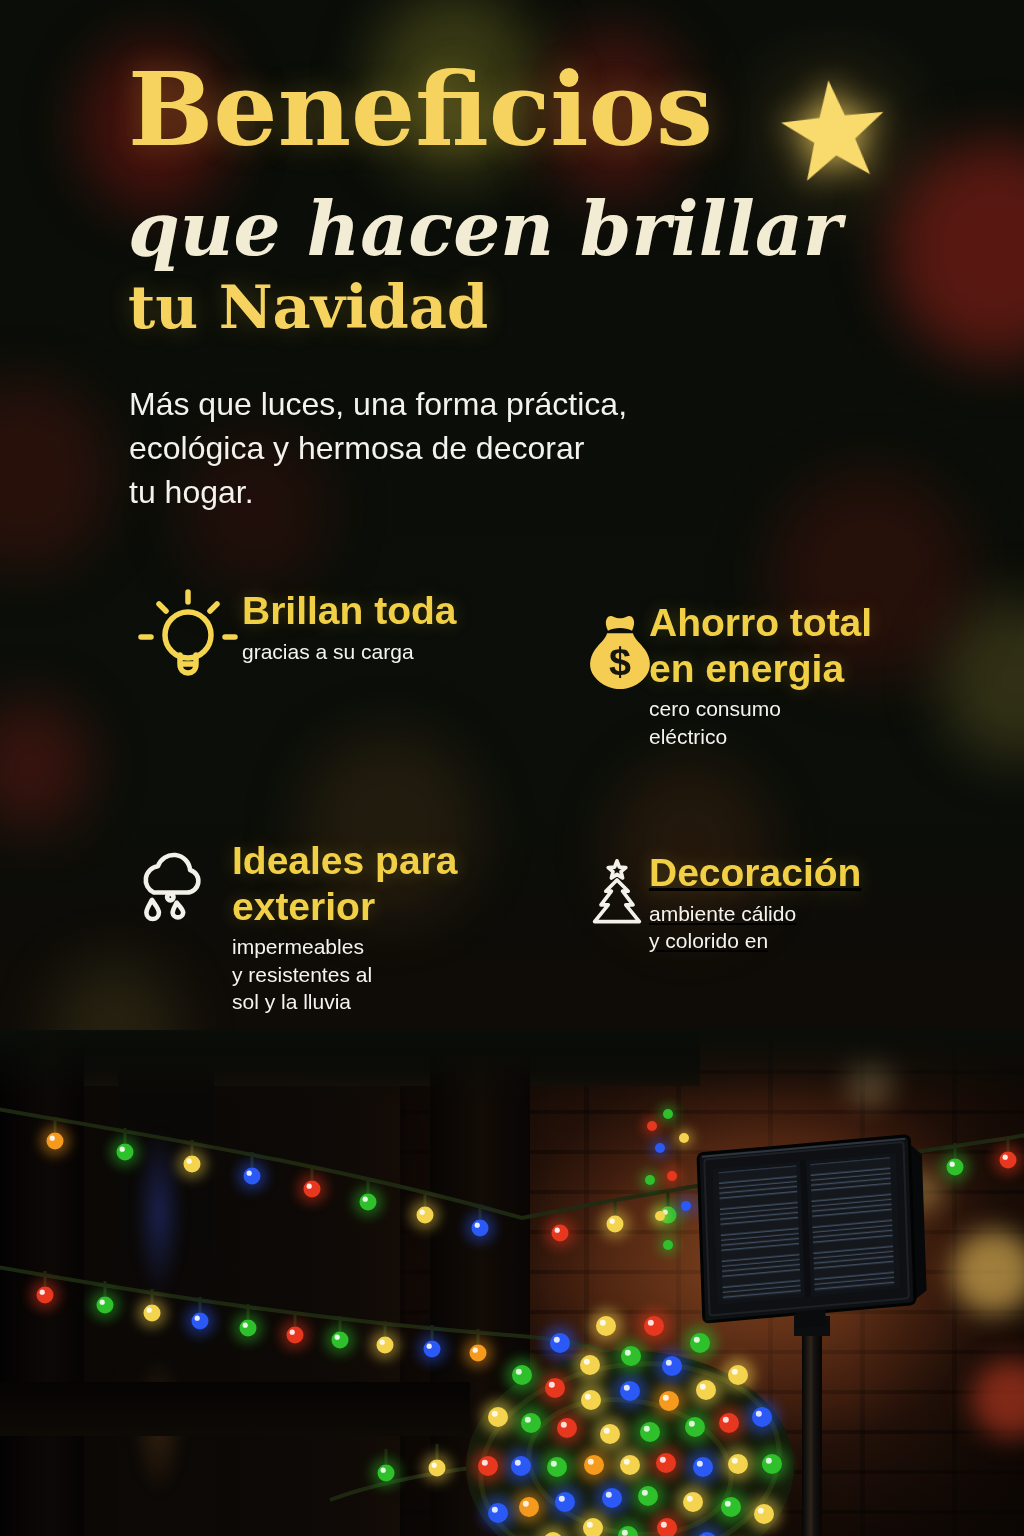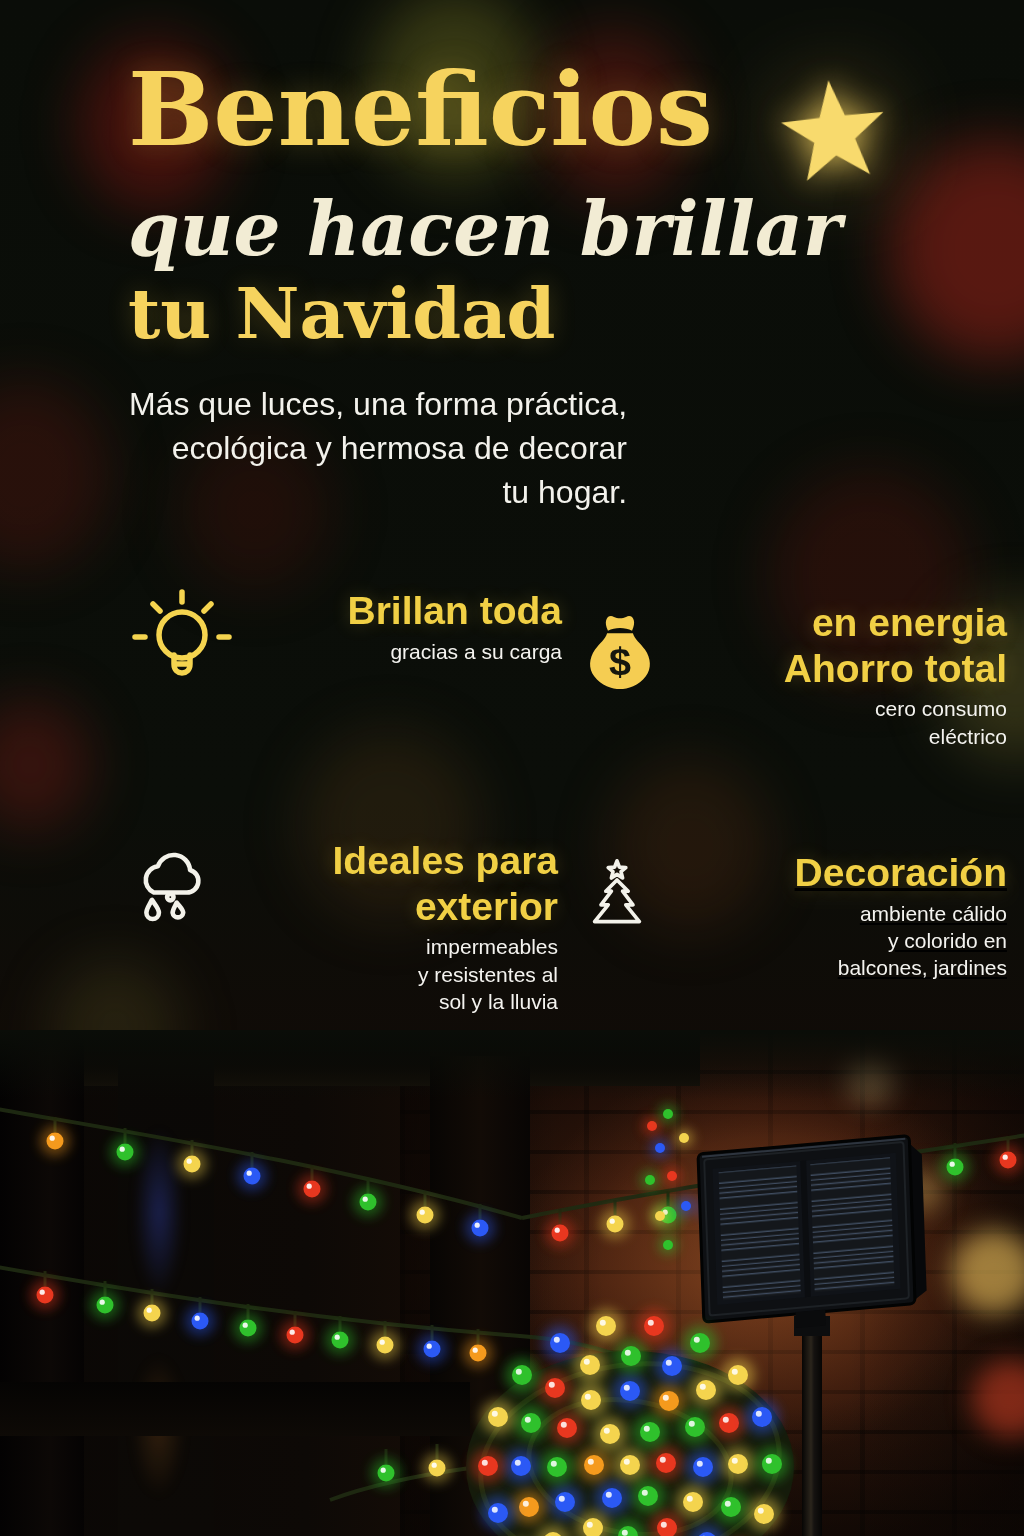--- a/index.html
+++ b/index.html
@@ -1,46 +1,46 @@
 <!DOCTYPE html>
 <html><head>
 <meta charset="utf-8">
 <style>
   html,body{margin:0;padding:0;background:#000;}
   .page{position:relative;width:1024px;height:1536px;overflow:hidden;
     background:linear-gradient(180deg,#0a0d08 0%,#0b0e09 52%,#100b07 68%,#150f09 100%);
-    font-family:"Liberation Sans",sans-serif;text-align:right;}
+    font-family:"Liberation Sans",sans-serif;}
 
   
   .bokeh{position:absolute;border-radius:50%;filter:blur(28px);pointer-events:none;}
   .bk1{left:80px;top:40px;width:150px;height:170px;background:rgba(150,25,20,.42);}
   .bk2{left:370px;top:-10px;width:170px;height:190px;background:rgba(128,128,40,.38);}
   .bk3{left:540px;top:30px;width:150px;height:170px;background:rgba(140,30,22,.40);}
   .bk4{left:890px;top:140px;width:210px;height:220px;background:rgba(165,35,25,.5);}
   .bk5{left:940px;top:600px;width:150px;height:160px;background:rgba(140,128,52,.30);}
   .bk6{left:-60px;top:380px;width:170px;height:190px;background:rgba(118,24,18,.28);}
   .bk7{left:-30px;top:700px;width:120px;height:130px;background:rgba(150,30,25,.32);}
   .bk8{left:770px;top:470px;width:200px;height:210px;background:rgba(108,20,14,.28);}
   .bk9{left:180px;top:430px;width:150px;height:160px;background:rgba(96,18,13,.25);}
   .bk10{left:300px;top:730px;width:180px;height:190px;background:rgba(118,78,30,.2);}
   .bk11{left:50px;top:960px;width:130px;height:140px;background:rgba(118,108,44,.22);}
   .bk12{left:610px;top:760px;width:160px;height:170px;background:rgba(120,60,25,.22);}
 
   
   .title{position:absolute;left:128px;font-family:"DejaVu Serif",serif;font-weight:bold;line-height:1.02;}
   .title-1{top:58px;font-size:101px;color:#f6d35e;text-shadow:0 0 30px rgba(244,203,66,.25);}
   .title-2{top:192px;font-size:74px;color:#f2ecd4;font-style:italic;}
-  .title-3{top:278px;font-size:70px;color:#f6d35e;text-shadow:0 0 26px rgba(244,203,66,.22);}
+  .title-3{top:278px;font-size:59px;color:#f6d35e;text-shadow:0 0 26px rgba(244,203,66,.22);}
   .star{position:absolute;left:780px;top:80px;width:108px;height:108px;transform:rotate(-6deg);
     filter:drop-shadow(0 0 16px rgba(250,215,100,.8)) drop-shadow(0 0 42px rgba(250,200,80,.45));}
   .subtitle{position:absolute;left:129px;top:383px;font-size:32px;line-height:1.37;color:#f3f2ec;}
 
   
   .benefit{position:absolute;width:430px;z-index:3;}
-  .b1{left:132px;top:588px;}
+  .b1{left:138px;top:588px;}
   .b2{left:577px;top:600px;}
   .b3{left:128px;top:838px;}
   .b4{left:577px;top:850px;text-decoration:underline;}
   .b-icon{position:absolute;left:0;top:0;}
   .b1 .b-text,.b3 .b-text{margin-left:104px;}
   .b2 .b-text,.b4 .b-text{margin-left:72px;}
   .b-title{font-size:39px;font-weight:bold;color:#f1d045;line-height:1.17;
     text-shadow:0 0 18px rgba(242,210,74,.22);}
   .b-body{margin-top:4px;font-size:21px;line-height:1.3;color:#f4f3ef;}
 
@@ -135,22 +135,22 @@
   </div>
 
   <div class="benefit b2">
     <svg class="b-icon" width="86" height="94" viewBox="0 0 100 100" style="top:6px">
       <path d="M36 24 C30 12 36 4 43 8 C47 10 53 10 57 8 C64 4 70 12 64 24 C56 20 44 20 36 24 Z" fill="#f5cd52"></path>
       <path d="M35 27 H65 C67 34 74 39 79 46 C86 56 87 68 80 77 C72 88 59 92 50 92 C41 92 28 88 20 77 C13 68 14 56 21 46 C26 39 33 34 35 27 Z" fill="#f5cd52"></path>
       <text x="50" y="75" text-anchor="middle" font-family="Liberation Sans, sans-serif" font-size="46" font-weight="bold" fill="#16170e">$</text>
     </svg>
     <div class="b-text">
       <div class="b-title">
+        <div>Ahorro total</div>
         <div>en energia</div>
-        <div>Ahorro total</div>
       </div>
       <div class="b-body">
         <div>cero consumo</div>
         <div>eléctrico</div>
       </div>
     </div>
   </div>
 
   <div class="benefit b3">
     <svg class="b-icon" width="92" height="94" viewBox="0 0 100 100" fill="none" stroke="#f3f2ea" stroke-width="5" stroke-linecap="round" stroke-linejoin="round" style="top:2px">
@@ -177,21 +177,20 @@
       <polygon points="50,2 53,10 61,10.5 55,15.5 57,23.5 50,19 43,23.5 45,15.5 39,10.5 47,10"></polygon>
       <path d="M50 26 L64 40 H57 L70 57 H61 L78 78 H22 L39 57 H30 L43 40 H36 Z"></path>
     </svg>
     <div class="b-text">
       <div class="b-title">
         <div>Decoración</div>
       </div>
       <div class="b-body">
         <div>ambiente cálido</div>
         <div>y colorido en</div>
-        <div>balcones, jardines</div>
       </div>
     </div>
   </div>
 
   <div class="photo">
     <div class="ph-base"></div>
     <div class="ph-brick"></div>
     <div class="ph-toprail"></div>
     <div class="ph-post-a"></div>
     <div class="ph-post-b"></div>

